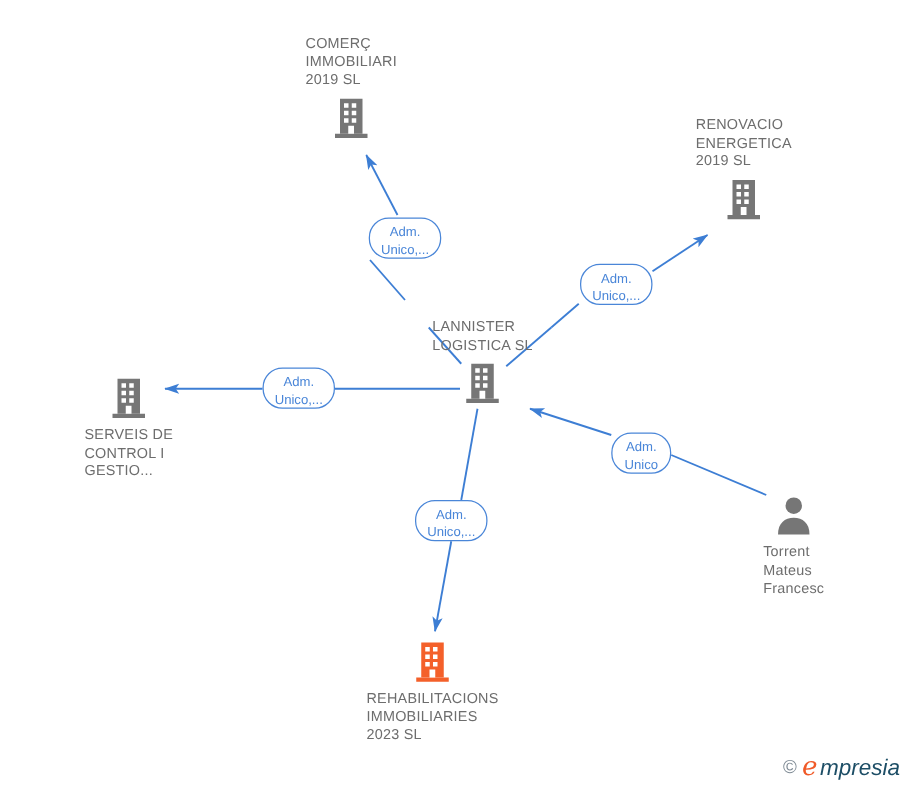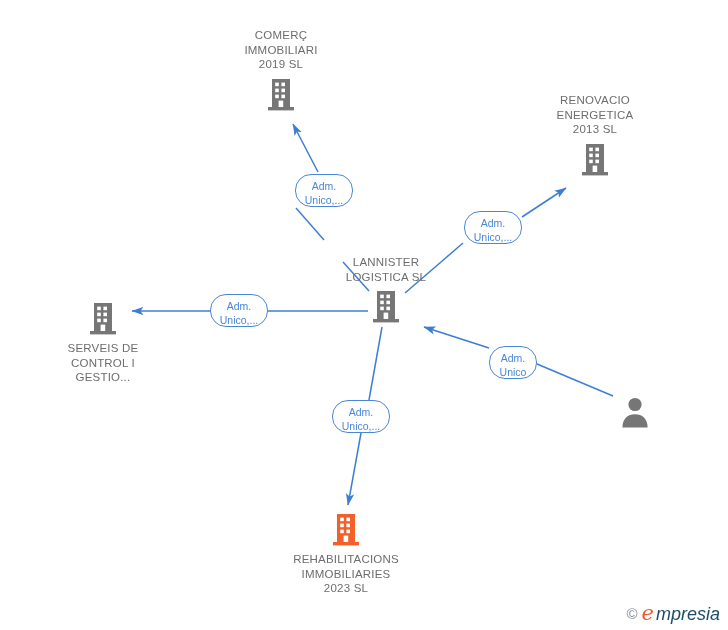--- a/index.html
+++ b/index.html
@@ -23,21 +23,20 @@
     margin-left:-75px;
   }
   .node .ico{
     display:block;
     line-height:0;
   }
   .node-label{
     font-size:11.5px;
     line-height:14.6px;
     color:#6d6d6d;
-    text-align:center;
     letter-spacing:.2px;
     white-space:pre-line;
     font-family:"Liberation Sans","DejaVu Sans",sans-serif;
   }
   .node.label-top .node-label{margin-bottom:5px;}
   .node.label-bottom .node-label{margin-top:5px;}
 
   
   .edge-label{
     position:absolute;
@@ -155,21 +154,21 @@
         <rect x="9.2" y="17.6" width="3.6" height="3.6" fill="#ffffff"></rect>
         <rect x="15.4" y="17.6" width="3.6" height="3.6" fill="#ffffff"></rect>
         <rect x="12.6" y="23.6" width="4.6" height="6.4" fill="#ffffff"></rect>
       </svg>
     </span>
   </div>
 
   <div class="node label-top" style="left:595px;top:93px;">
     <div class="node-label">RENOVACIO
 ENERGETICA
-2013  SL</div>
+2019  SL</div>
     <span class="ico">
       <svg width="30" height="35" viewBox="0 0 30 35">
         <rect x="6" y="2" width="18" height="28" fill="#767676"></rect>
         <rect x="2" y="30" width="26" height="3.4" fill="#767676"></rect>
         <rect x="9.2" y="5.6" width="3.6" height="3.6" fill="#ffffff"></rect>
         <rect x="15.4" y="5.6" width="3.6" height="3.6" fill="#ffffff"></rect>
         <rect x="9.2" y="11.6" width="3.6" height="3.6" fill="#ffffff"></rect>
         <rect x="15.4" y="11.6" width="3.6" height="3.6" fill="#ffffff"></rect>
         <rect x="9.2" y="17.6" width="3.6" height="3.6" fill="#ffffff"></rect>
         <rect x="15.4" y="17.6" width="3.6" height="3.6" fill="#ffffff"></rect>
@@ -234,20 +233,23 @@
 2023  SL</div>
   </div>
 
   <div class="node label-bottom" style="left:635px;top:396px;">
     <span class="ico">
       <svg width="32" height="34" viewBox="0 0 32 34">
         <circle cx="16" cy="8.5" r="6.6" fill="#767676"></circle>
         <path d="M3.4,31.5 C3.4,22.6 8.8,18.2 16,18.2 C23.2,18.2 28.6,22.6 28.6,31.5 Z" fill="#767676"></path>
       </svg>
     </span>
+    <div class="node-label">Torrent
+Mateus
+Francesc</div>
   </div>
 
   <div id="watermark">
     <span class="c-mark">©</span>
     <span class="wm-e">e</span>
     <span class="wm-rest">mpresia</span>
   </div>
 
 </div>
 

